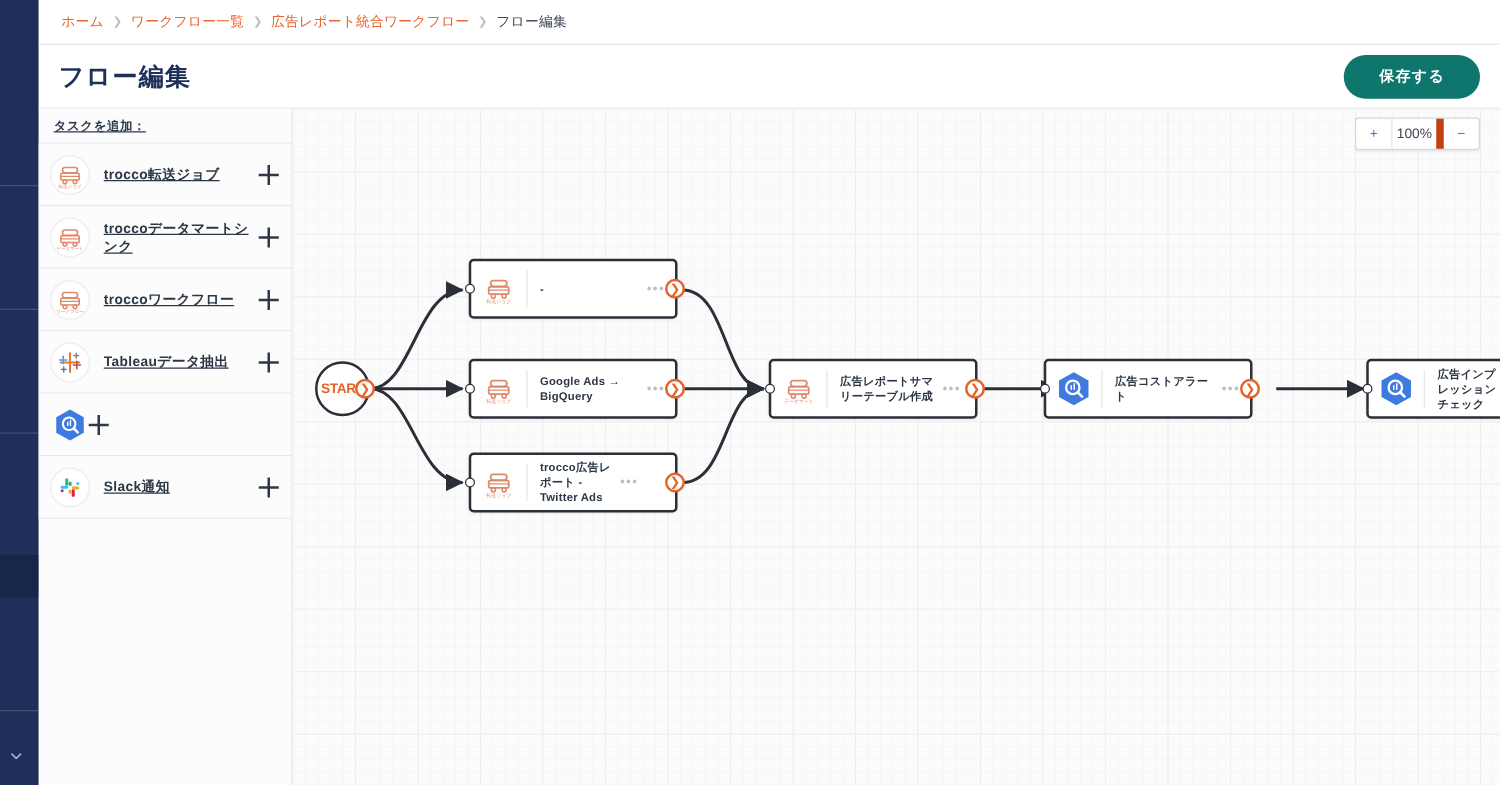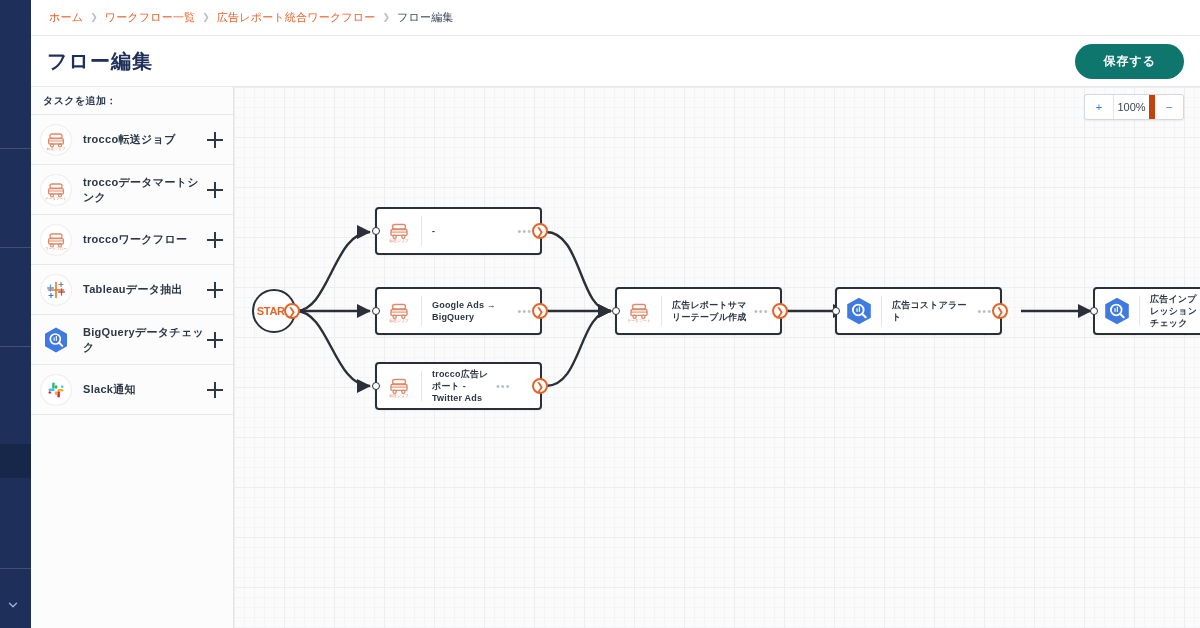--- a/index.html
+++ b/index.html
@@ -69,37 +69,37 @@
   }
 
   
   .palette {
     position: absolute; left: 31px; top: 87px; width: 203px; height: 541px;
     background: #fcfcfd; border-right: 1px solid #e2e5e9;
   }
   .palette-head {
     height: 28px; display: flex; align-items: center;
     padding-left: 12px; font-size: 10px; font-weight: bold; color: #2d3a4d;
-    border-bottom: 1px solid #e6e8eb; letter-spacing: .4px;
+    border-bottom: 1px solid #e6e8eb; letter-spacing: .4px; text-decoration: underline;
   }
   .palette-item {
     height: 50px; display: flex; align-items: center;
     padding: 0 10px 0 10px; border-bottom: 1px solid #e6e8eb;
     background: #fcfcfd; cursor: pointer;
   }
   .palette-icon {
     width: 30px; height: 30px; border-radius: 50%;
     background: #ffffff; box-shadow: 0 0 2px rgba(0,0,0,.18);
     display: flex; align-items: center; justify-content: center;
     flex: 0 0 30px; overflow: hidden;
   }
   .palette-icon.nohalo { box-shadow: none; background: transparent; }
   .palette-label {
     margin-left: 12px; font-size: 11px; font-weight: bold; color: #2c3745;
-    letter-spacing: .3px; flex: 1 1 auto;
+    letter-spacing: .3px; flex: 1 1 auto; text-decoration: underline;
   }
   .palette-plus {
     width: 16px; height: 16px; position: relative; flex: 0 0 16px;
     cursor: pointer;
   }
   .palette-plus::before, .palette-plus::after {
     content: ""; position: absolute; background: #2f3946;
   }
   .palette-plus::before { left: 0; top: 7px; width: 16px; height: 2px; }
   .palette-plus::after { top: 0; left: 7px; height: 16px; width: 2px; }
@@ -289,21 +289,20 @@
     <div class="palette-item">
       <span class="palette-icon nohalo">
         <svg viewBox="0 0 28 28" width="28" height="28">
           <polygon points="14,1.6 25,7.8 25,20.2 14,26.4 3,20.2 3,7.8" fill="#3f7ae0"></polygon>
           <circle cx="13.3" cy="13" r="5" fill="none" stroke="#ffffff" stroke-width="1.7"></circle>
           <line x1="17.1" y1="16.8" x2="20.2" y2="19.9" stroke="#ffffff" stroke-width="2" stroke-linecap="round"></line>
           <rect x="11.6" y="11.4" width="1.1" height="3.4" fill="#ffffff"></rect>
           <rect x="13.8" y="9.9" width="1.1" height="4.9" fill="#ffffff"></rect>
         </svg>
       </span>
-      <span class="palette-label">BigQueryデータチェック</span>
       <span class="palette-plus"></span>
     </div>
 
     <div class="palette-item">
       <span class="palette-icon">
         <svg viewBox="0 0 24 24" width="20" height="20">
           <g>
             <rect x="3" y="10.3" width="7.4" height="3" rx="1.5" fill="#36c5f0"></rect>
             <rect x="7.4" y="3" width="3" height="7.4" rx="1.5" fill="#2eb67d"></rect>
             <rect x="13.6" y="10.9" width="7.4" height="3" rx="1.5" fill="#ecb22e"></rect>

